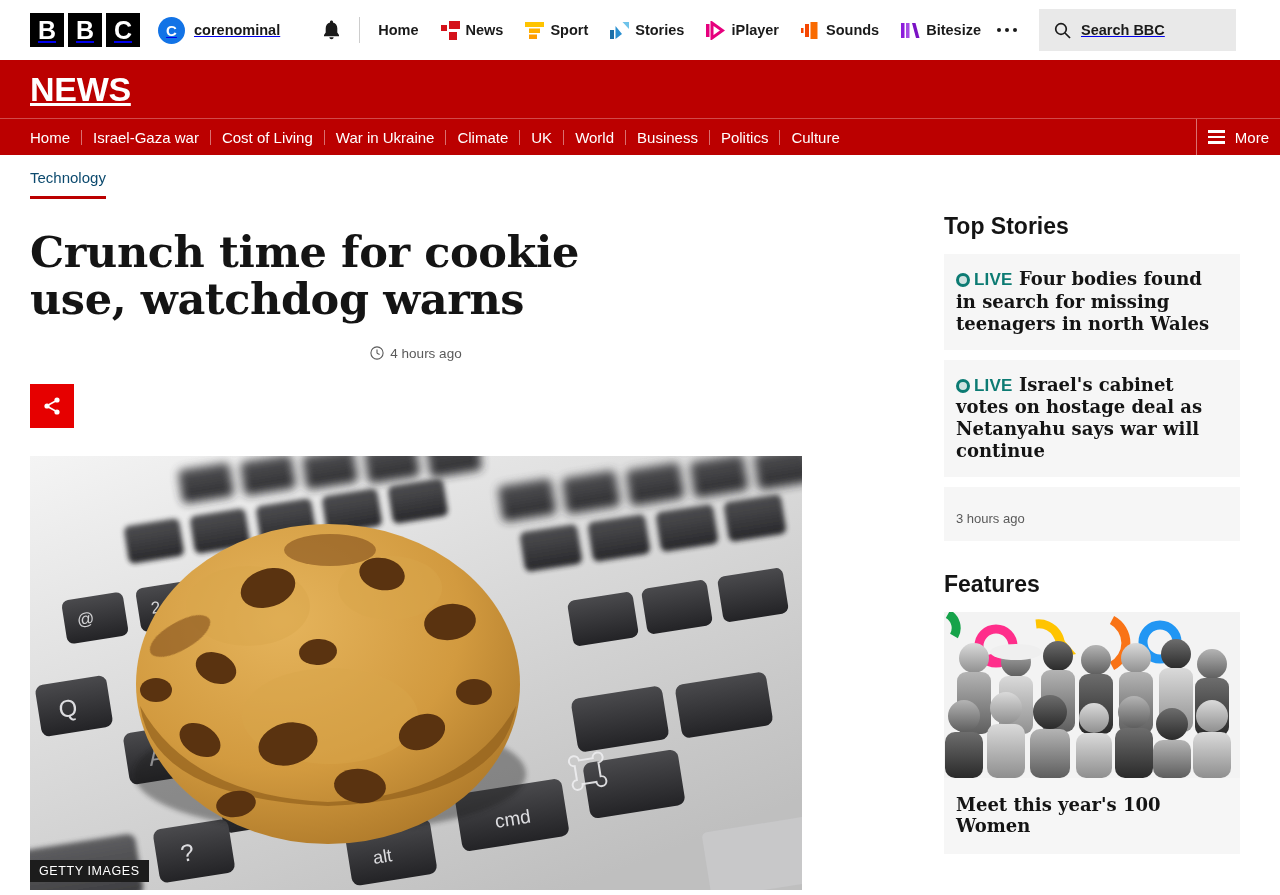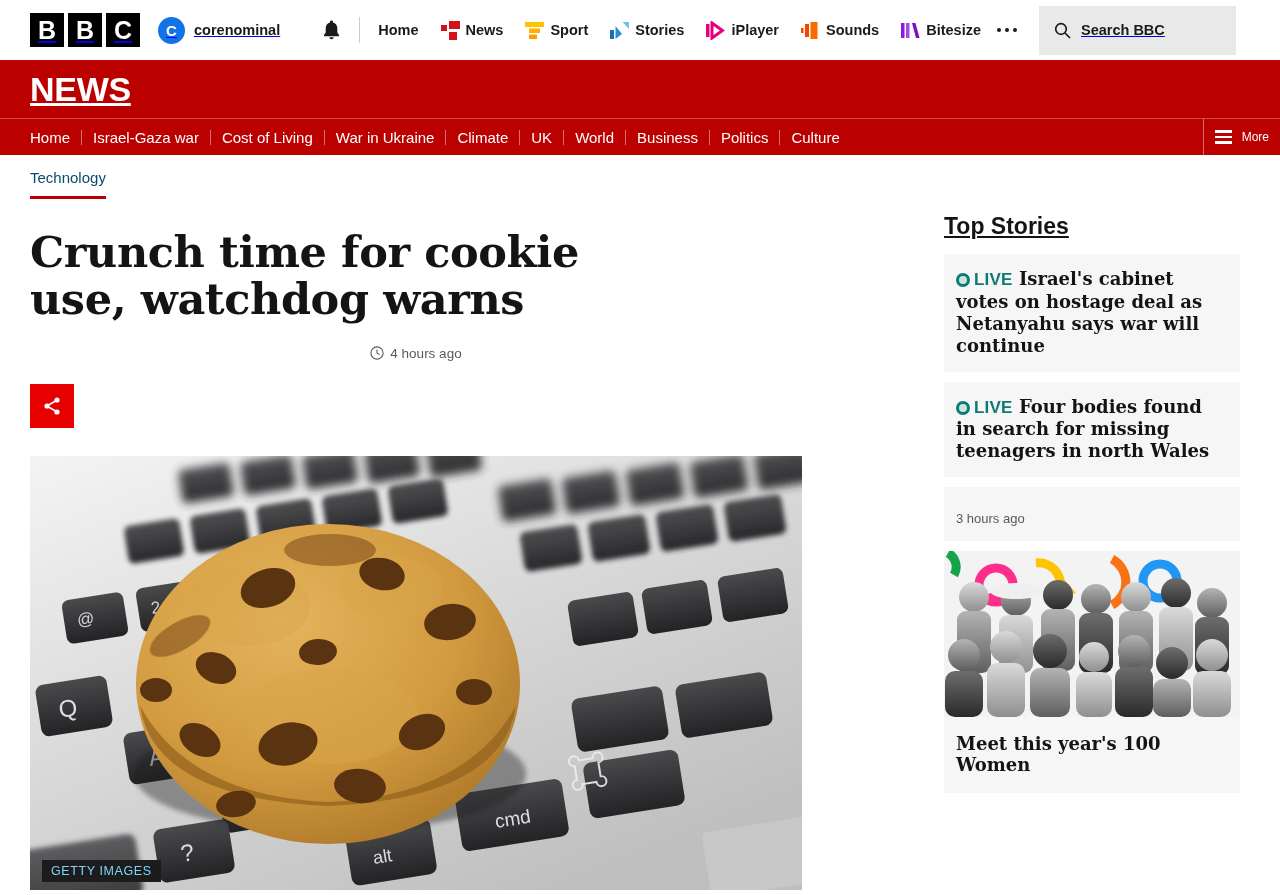--- a/index.html
+++ b/index.html
@@ -45,21 +45,21 @@
     text-decoration: none; white-space: nowrap;
   }
   .svcicon { display: block; }
 
   .dots { display: flex; gap: 4px; margin-left: 16px; align-items: center; }
   .dots i { width: 4px; height: 4px; background: #1a1a1a; border-radius: 50%; display: block; }
 
   .searchbox {
     margin-left: 22px;
     background: #e9e9e9;
-    height: 49px; width: 197px;
+    height: 42px; width: 197px;
     display: flex; align-items: center; gap: 10px;
     padding: 0 15px;
   }
   .searchbox .lbl { font-size: 14.5px; font-weight: bold; color: #1a1a1a; }
 
   
   .masthead {
     background: #bb0000; height: 58px;
     display: flex; align-items: center; padding: 0 30px;
   }
@@ -82,21 +82,21 @@
   }
   .subnav li:first-child a { padding-left: 0; }
   .subnav li + li { border-left: 1px solid #d97070; }
   .more-wrap {
     position: absolute; right: 0; top: 0; bottom: 0;
     display: flex; align-items: center; gap: 10px;
     padding: 0 30px 0 20px; border-left: 1px solid #d97070;
   }
   .burger { display: flex; flex-direction: column; gap: 3px; }
   .burger i { width: 17px; height: 2.5px; background: #fff; display: block; }
-  .more-lbl { color: #fff; font-size: 12px; }
+  .more-lbl { color: #fff; font-size: 15px; }
 
   
   .sectiontab { padding: 14px 30px 0 30px; }
   .sectiontab .t {
     display: inline-block; font-size: 15px; color: #0c4a6e;
     padding-bottom: 10px; border-bottom: 3px solid #bb0000;
     text-decoration: none;
   }
 
   
@@ -118,31 +118,29 @@
     margin-top: 23px;
     width: 44px; height: 44px; background: #e60000;
     display: flex; align-items: center; justify-content: center;
     border: none; cursor: pointer;
   }
 
   .hero { margin-top: 28px; position: relative; width: 772px; height: 434px; overflow: hidden; }
   .hero svg { display: block; }
   .credit {
     position: absolute; left: 0; bottom: 8px;
-    background: #1c1c1c; color: #7dd3fc;
+    background: #1c1c1c; color: #ffffff;
     font-size: 12.5px; letter-spacing: 0.6px;
     padding: 4px 9px;
-    margin-left: 12px;
   }
 
   
   .rail h2 {
     font-size: 23px; font-weight: bold; color: #141414;
     margin-bottom: 14px;
-    text-decoration: underline;
   }
   .rail h2.features-h { margin-top: 30px; }
   .story {
     background: #f6f6f6; padding: 14px 12px 15px 12px;
     margin-bottom: 10px; cursor: pointer;
   }
   .story .ttl {
     font-family: "DejaVu Serif", "Liberation Serif", serif;
     font-size: 18px; line-height: 1.22; font-weight: bold; color: #141414;
   }
@@ -482,35 +480,36 @@
 
   </div>
 
   <aside class="rail">
 
     <h2>Top Stories</h2>
 
     <div class="story">
       <div class="ttl">
         <span class="live"><span class="livedot"></span><span>LIVE</span></span>
+        <span>Four bodies found in search for missing teenagers in north Wales</span>
+      </div>
+    </div>
+
+    <div class="story">
+      <div class="ttl">
+        <span class="live"><span class="livedot"></span><span>LIVE</span></span>
         <span>Israel's cabinet votes on hostage deal as Netanyahu says war will continue</span>
       </div>
     </div>
 
     <div class="story">
-      <div class="ttl">
-        <span class="live"><span class="livedot"></span><span>LIVE</span></span>
-        <span>Four bodies found in search for missing teenagers in north Wales</span>
-      </div>
-    </div>
-
-    <div class="story">
       <div class="when">3 hours ago</div>
     </div>
 
+    <h2 class="features-h">Features</h2>
 
     <div class="feature">
       <div class="imgbox">
         <svg width="296" height="166" viewBox="0 0 296 166">
           <defs>
             <linearGradient id="bwa" x1="0" y1="0" x2="0" y2="1">
               <stop offset="0" stop-color="#dadada"></stop>
                 <stop offset="1" stop-color="#8f8f8f"></stop>
             </linearGradient>
             <linearGradient id="bwb" x1="0" y1="0" x2="0" y2="1">

